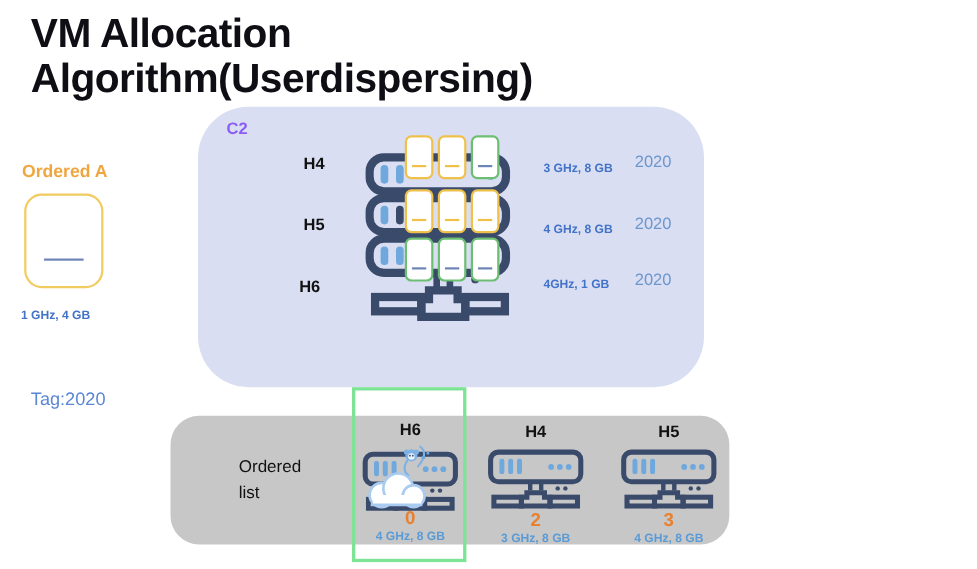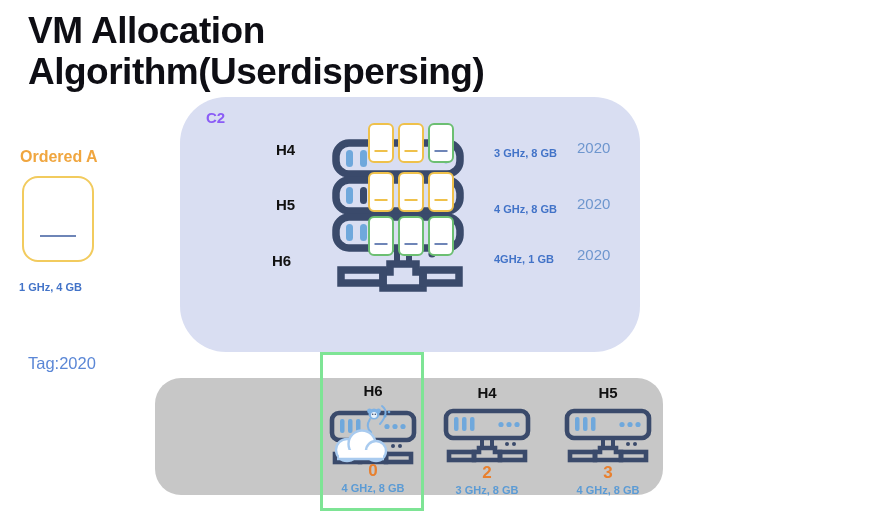--- a/index.html
+++ b/index.html
@@ -194,20 +194,21 @@
 
   <div class="host-spec s0">3 GHz, 8 GB</div>
   <div class="host-spec s1">4 GHz, 8 GB</div>
   <div class="host-spec s2">4GHz, 1 GB</div>
   <div class="host-year y0">2020</div>
   <div class="host-year y1">2020</div>
   <div class="host-year y2">2020</div>
 
 
   <div class="panel"></div>
+  <div class="ordered-label">Ordered list</div>
 
   <div class="ol-col c0">
     <div class="ol-host">H6</div>
     <div class="ol-icon">
       <svg width="96" height="62" viewBox="0 0 96 62">
         <rect class="srv-stroke" x="7" y="9" width="82" height="27" rx="7"></rect>
         <rect class="srv-bar" x="15" y="15" width="4.5" height="14" rx="2"></rect>
         <rect class="srv-bar" x="23" y="15" width="4.5" height="14" rx="2"></rect>
         <rect class="srv-bar" x="31" y="15" width="4.5" height="14" rx="2"></rect>
         <circle class="srv-dot" cx="62" cy="22.5" r="2.6"></circle>

